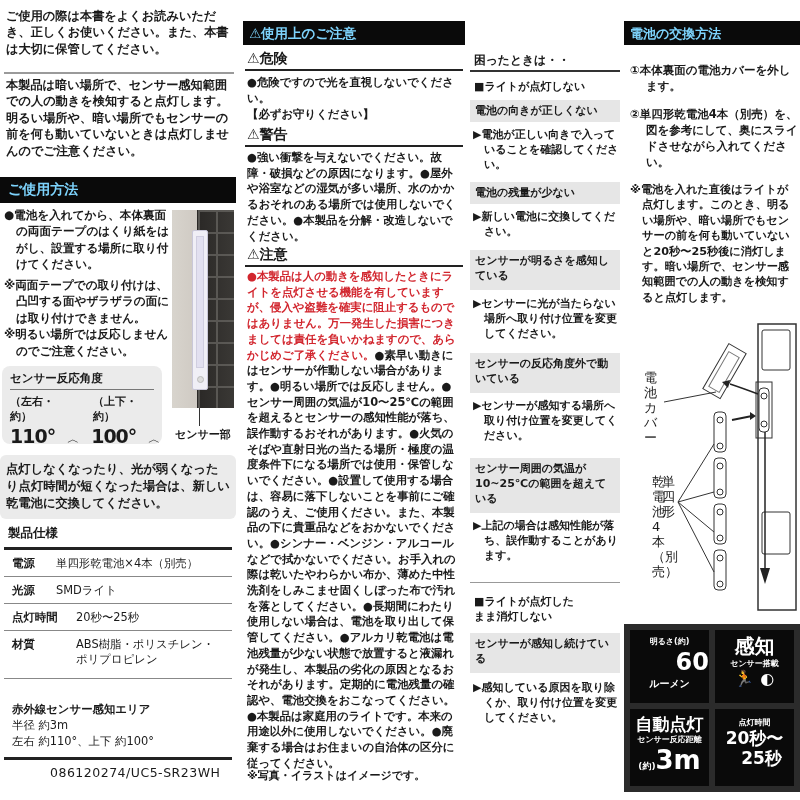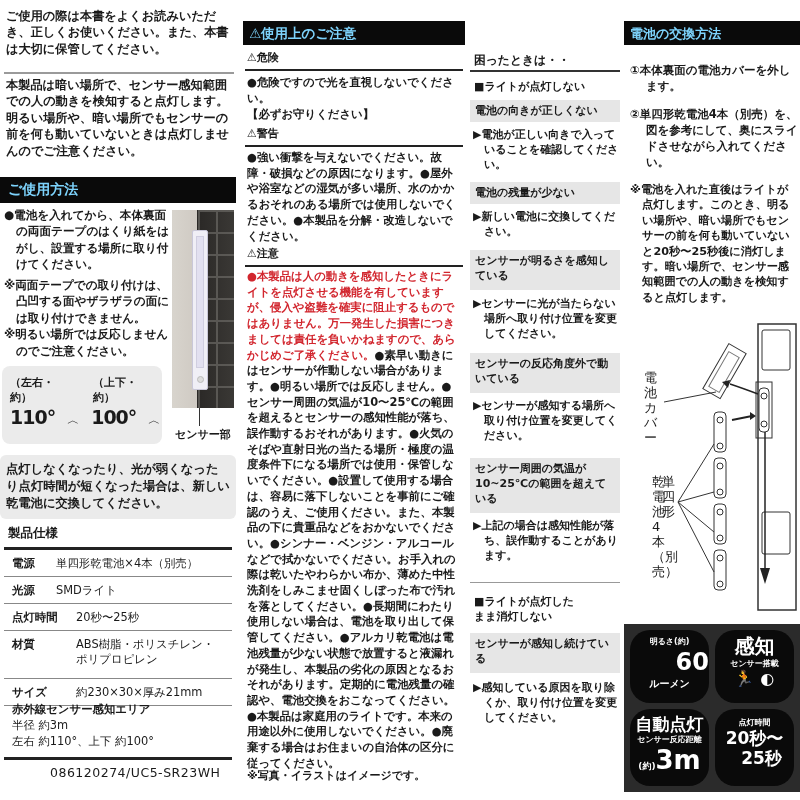--- a/index.html
+++ b/index.html
@@ -41,42 +41,42 @@
   #c1 .spec .r .k.w { width: 64px; }
   #c1 .spec .r .v { font-weight: normal; }
   #c1 .area { position:absolute; top: 701px; left: 12px; font-size: 11.4px; line-height: 16px; }
   #c1 .area .v { font-weight: normal; }
   #c1 .bottom-line { position:absolute; top: 757px; left: 4px; width: 228px; height: 3px; background: #222; }
   #c1 .model { position:absolute; top: 765px; left: 50px; font-size: 12.5px; font-weight: normal; letter-spacing: .5px; }
 
   
   #c2 { left: 243px; width: 222px; }
   #c2 .hdr { position:absolute; top: 21px; left: 0; width: 222px; height: 24px; font-size: 13.5px; padding: 4px 6px; }
-  #c2 .sub { position:absolute; left: 4px; font-size: 11px; }
+  #c2 .sub { position:absolute; left: 4px; font-size: 14px; }
   #c2 .rule { position:absolute; left: 2px; width: 218px; height: 2px; background: #222; }
   #c2 .blk { position:absolute; left: 4px; width: 216px; font-size: 11.4px; line-height: 15.7px; }
   #c2 .red { color: #d2262e; }
   #c2 .note { position:absolute; top: 768px; left: 4px; font-size: 11px; }
 
   
   #c3 { left: 470px; width: 150px; }
   #c3 .hdr { position:absolute; top: 53px; left: 4px; font-size: 11.8px; }
   #c3 .rule { position:absolute; left: 0; width: 150px; height: 2px; background: #333; }
   #c3 .cat { position:absolute; left: 4px; font-size: 11px; }
   #c3 .cause { position:absolute; left: 0; width: 150px; background: #e6e6e6; font-size: 11px; line-height: 15px; padding: 3px 5px; }
   #c3 .fix { position:absolute; left: 3px; width: 146px; font-size: 11px; line-height: 15px; padding-left: 11px; text-indent: -11px; font-weight: bold; }
 
   
   #c4 { left: 624px; width: 176px; }
   #c4 .hdr { position:absolute; top: 21px; left: 0; width: 176px; height: 24px; font-size: 13px; padding: 4px 6px; }
   #c4 .step { position:absolute; left: 6px; width: 168px; font-size: 11.5px; line-height: 16px; padding-left: 16px; text-indent: -16px; }
   #c4 .caution { position:absolute; top: 182px; left: 6px; width: 168px; font-size: 11.2px; line-height: 15.4px; padding-left: 12px; text-indent: -12px; }
   #c4 .diagram { position:absolute; top: 322px; left: 0; width: 176px; height: 290px; }
   #c4 .badges { position:absolute; top: 624px; left: 0; width: 176px; height: 168px; background: #2b2b2b; padding: 6px; display:grid; grid-template-columns: 1fr 1fr; gap: 6px; }
-  #c4 .badge { background: #0a0a0a; border-radius: 20px; color: #fff; text-align: center; font-weight: bold; position: relative; }
+  #c4 .badge { background: #0a0a0a; border-radius: 0; color: #fff; text-align: center; font-weight: bold; position: relative; }
   #c4 .badge .s { font-size: 8px; display:block; }
   #c4 .badge .big { font-size: 24px; line-height: 30px; display:block;text-align:right; }
   #c4 .badge .mid { font-size: 17px; line-height: 20px; display:block; }
 </style>
 </head>
 <body>
 
 <div id="c1" class="col">
   <p class="intro">ご使用の際は本書をよくお読みいただき、正しくお使いください。また、本書は大切に保管してください。</p>
   <div class="sep"></div>
@@ -93,20 +93,21 @@
     <div class="grid"></div>
     <div class="lamp">
       <div class="lens"></div>
       <div class="sensor"></div>
     </div>
   </div>
   <div class="sensor-line"></div>
   <div class="sensor-label">センサー部</div>
 
   <div class="angle-box">
+    <div class="ttl">センサー反応角度</div>
     <div class="row">
       <span>（左右・約）</span>
       <span>（上下・約）</span>
     </div>
     <div class="nums">
       <span>110°</span>
       <span class="arc">︿</span>
       <span>100°</span>
       <span class="arc">︿</span>
     </div>
@@ -125,24 +126,20 @@
         <span class="k">光源</span>
         <span class="v">SMDライト</span>
       </div>
     <div class="r">
         <span class="k w">点灯時間</span>
         <span class="v">20秒〜25秒</span>
       </div>
     <div class="r" style="height:48px">
         <span class="k w">材質</span>
         <span class="v">ABS樹脂・ポリスチレン・ポリプロピレン</span>
-      </div>
-    <div class="r">
-        <span class="k w">サイズ</span>
-        <span class="v">約230×30×厚み21mm</span>
       </div>
   </div>
   <div class="area">
     <div>赤外線センサー感知エリア</div>
     <div class="v">半径 約3m</div>
     <div class="v">左右 約110°、上下 約100°</div>
   </div>
   <div class="bottom-line"></div>
   <div class="model">086120274/UC5-SR23WH</div>
 </div>

